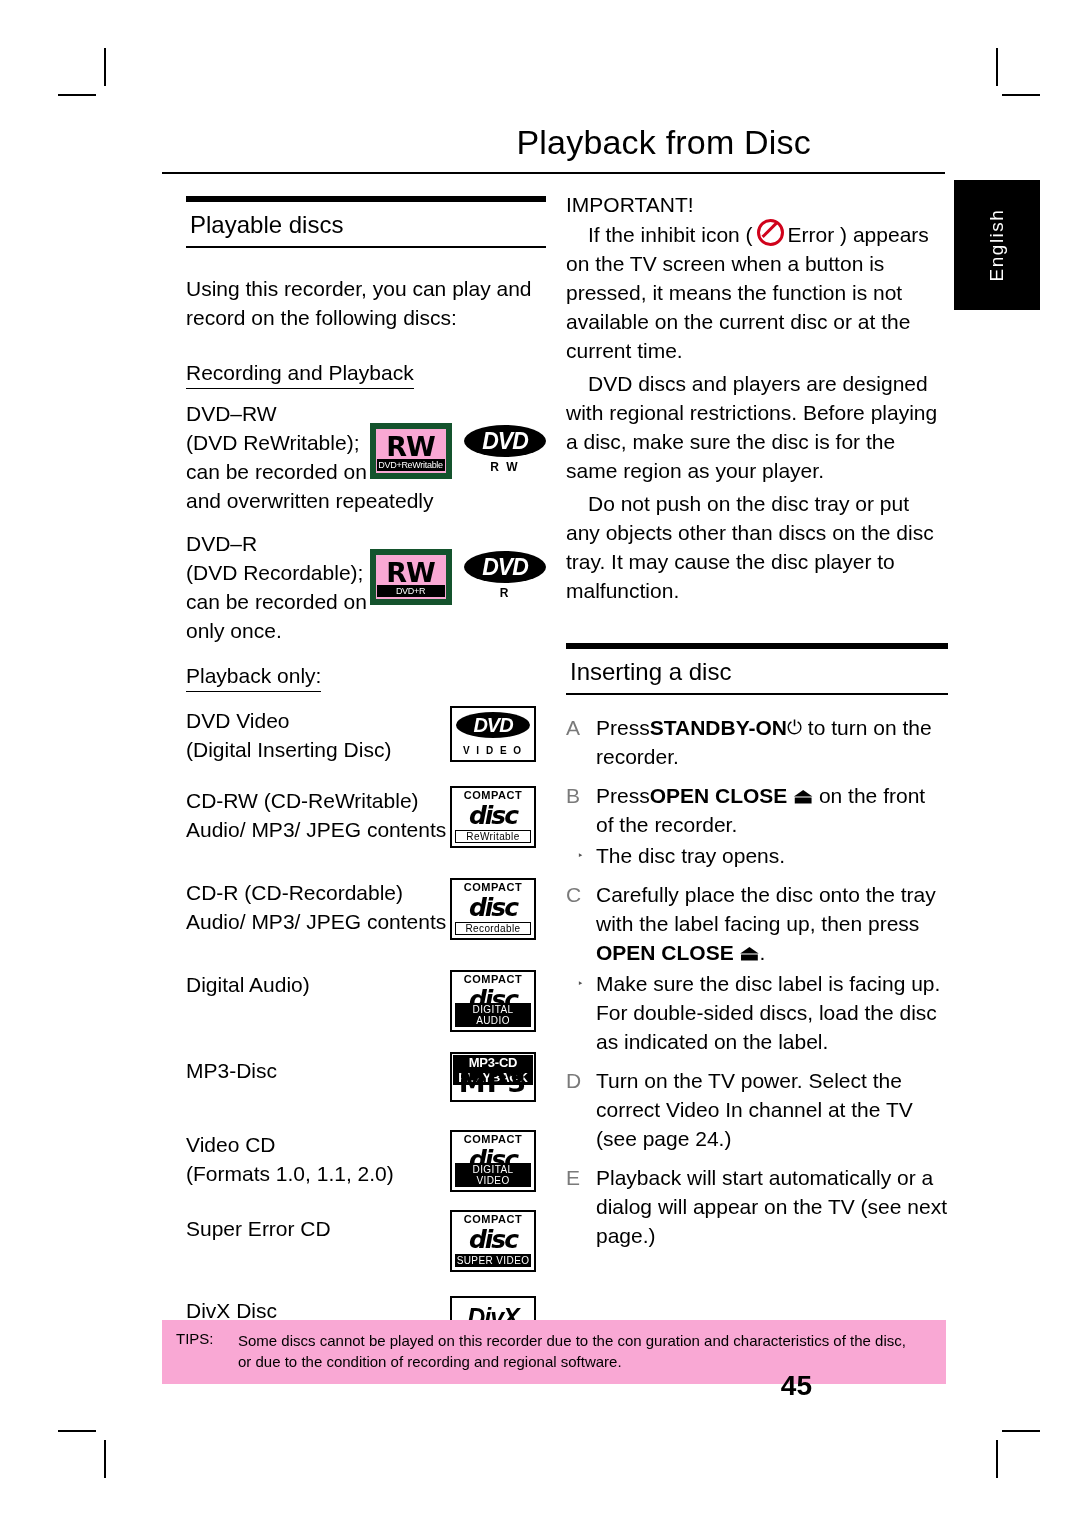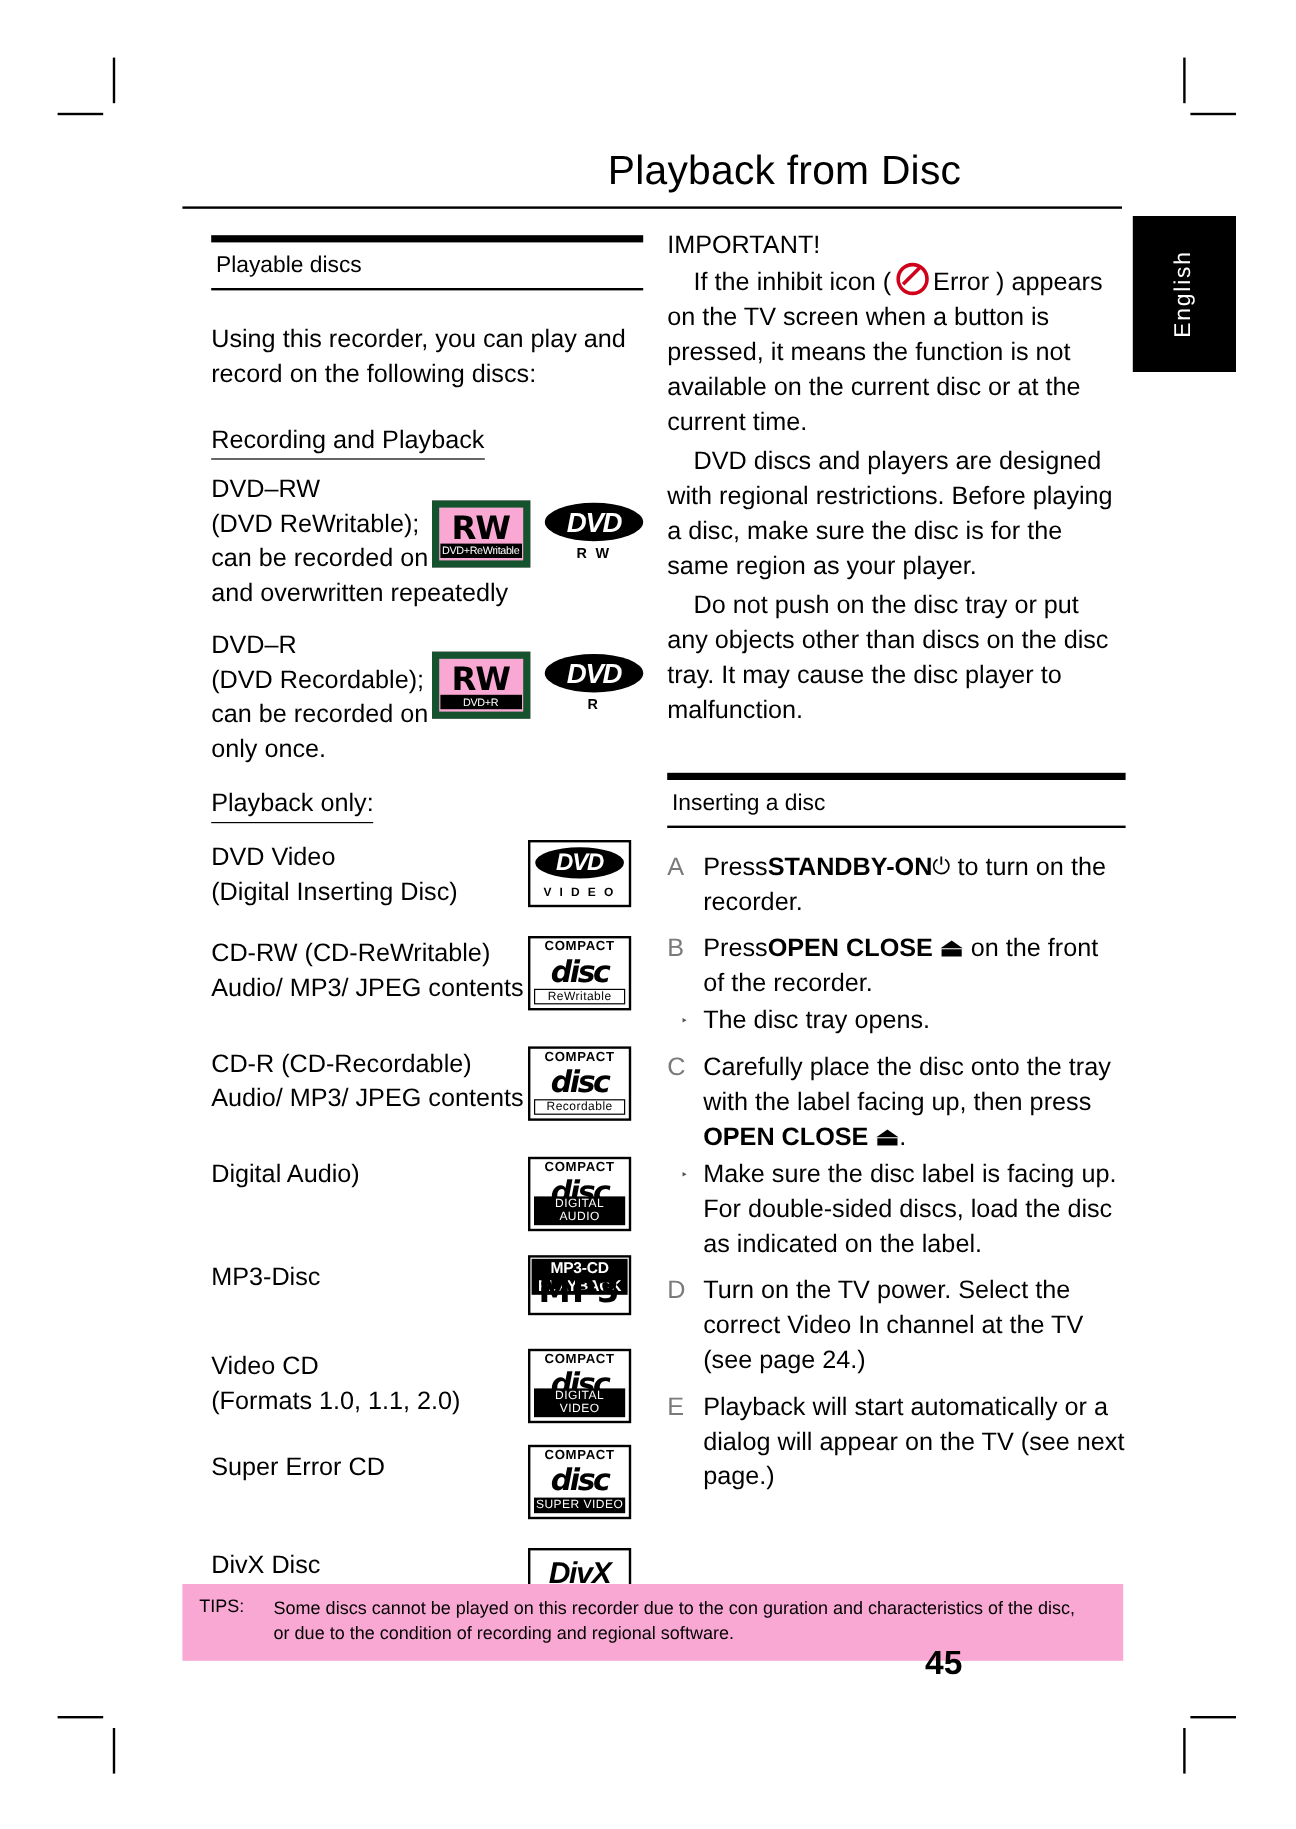--- a/index.html
+++ b/index.html
@@ -17,21 +17,21 @@
   }
 
   
   .cropmark { position: absolute; background: #000; }
   .cm-v { width: 2px; height: 38px; }
   .cm-h { height: 2px; width: 38px; }
 
   
   #page {
     position: absolute;
-    left: 0; top: 0;
+    left: 10px; top: 0;
     width: 896px; height: 1524px;
   }
 
   
   .page-title {
     position: absolute;
     right: 95px;
     top: 123px;
     font-size: 34px;
     letter-spacing: 0.2px;
@@ -90,21 +90,21 @@
     background: #000;
     width: 100%;
   }
   .sec-head .rule-bot {
     height: 2px;
     background: #000;
     width: 100%;
     margin-top: 3px;
   }
   .sec-head h2 {
-    font-size: 19px;
+    font-size: 24px;
     font-weight: normal;
     margin: 9px 0 7px 4px;
   }
 
   p { margin: 0; }
 
   .body-text {
     font-size: 21px;
     line-height: 29px;
   }

